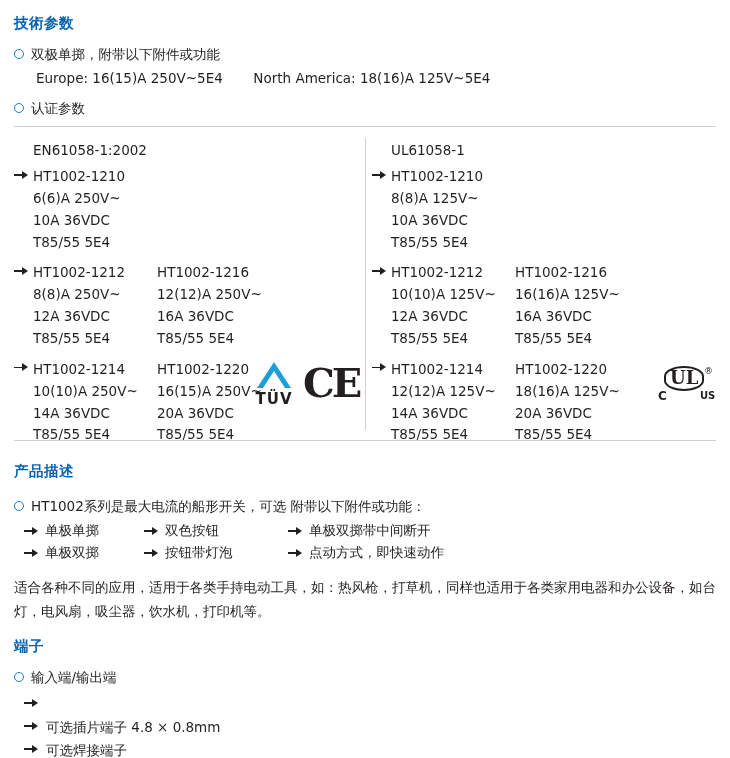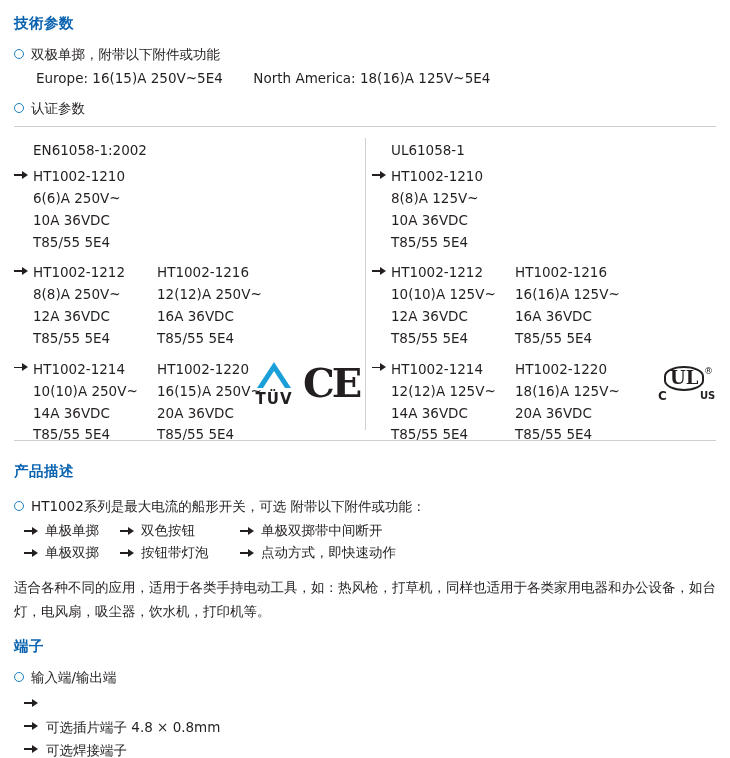--- a/index.html
+++ b/index.html
@@ -241,21 +241,21 @@
 
   #hr-2 { position: absolute; left: 14px; top: 440px; width: 702px; }
 
   
   #prod-title { position: absolute; left: 14px; top: 462px; }
   #prod-b1 { position: absolute; left: 14px; top: 496px; }
   .feat-row {
     position: absolute;
     display: flex;
     align-items: flex-start;
-    gap: 0;
+    gap: 24px;
   }
   #feat-r1 { left: 24px; top: 522px; }
   #feat-r2 { left: 24px; top: 544px; }
   .feat-row .cell { display: flex; align-items: flex-start; gap: 6px; }
   .feat-row .c1 { width: 96px; }
   .feat-row .c2 { width: 120px; }
   #prod-para {
     position: absolute;
     left: 14px;
     top: 576px;

